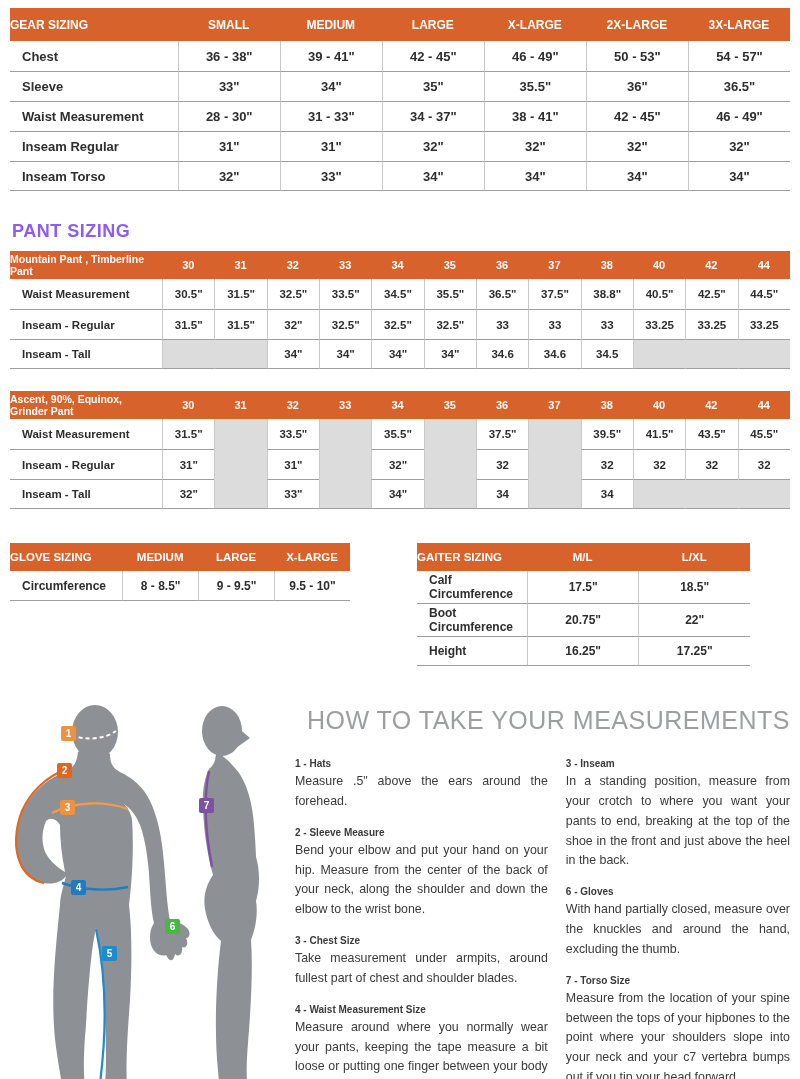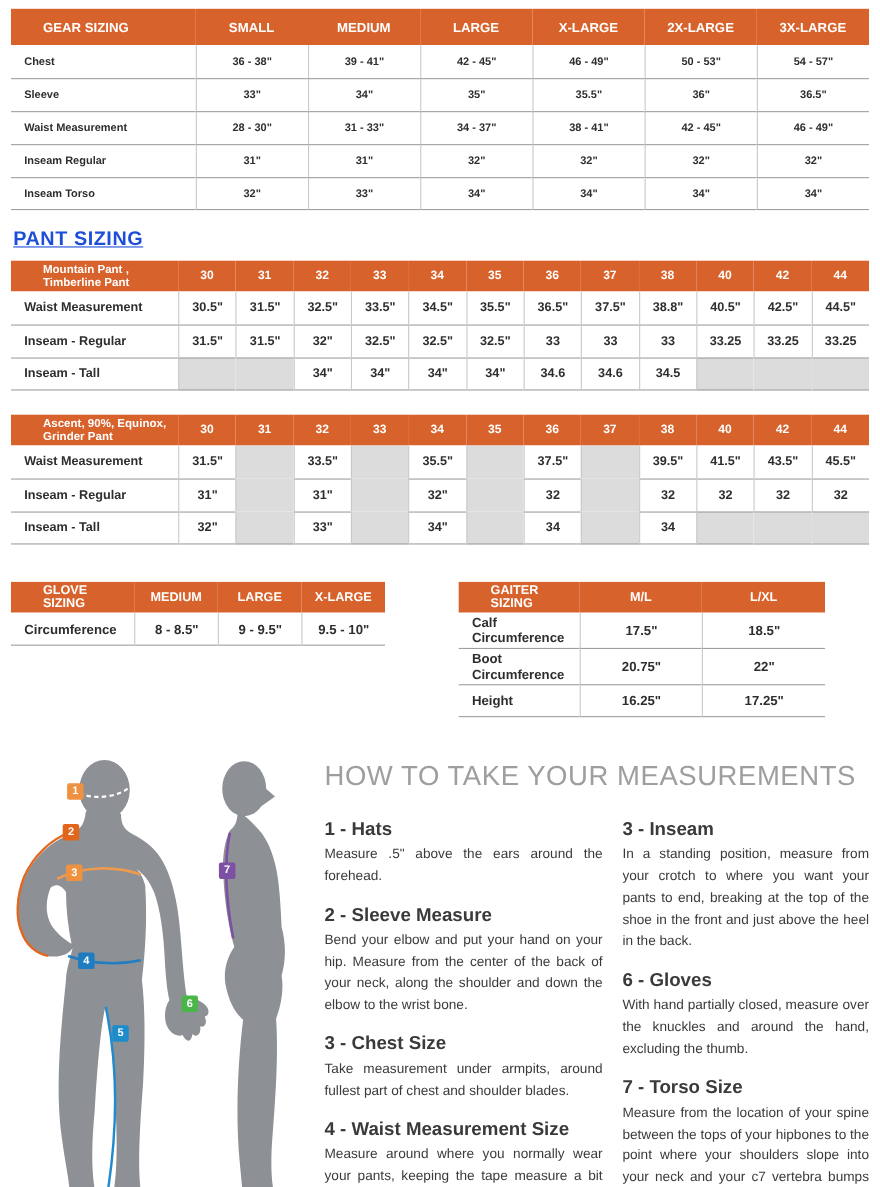--- a/index.html
+++ b/index.html
@@ -6,58 +6,58 @@
     --orange:#D8622B; --graycell:#DCDCDC; --hline:#9f9f9f; --vline:#c9c9c9;
     --ink:#2e2e2e; --bodygray:#8D9094;
   }
   *{box-sizing:border-box;}
   html,body{margin:0;padding:0;width:800px;height:1079px;overflow:hidden;background:#fff;
     font-family:"Liberation Sans",sans-serif;}
   .page{padding:8px 10px 0 10px;}
 
   table.sz{width:100%;border-collapse:separate;border-spacing:0;table-layout:fixed;}
   table.sz th{background:var(--orange);color:#fff;font-weight:bold;text-align:center;padding:2px 4px;}
-  table.sz th.lbl{text-align:left;padding-left:29px;}
+  table.sz th.lbl{text-align:left;padding-left:0;}
   table.sz td{color:var(--ink);font-weight:bold;text-align:center;padding:2px 3px;background:#fff;}
   table.sz td.lbl{text-align:left;padding-left:12px;}
   table.sz td:not(.lbl){border-left:1px solid var(--vline);}
   table.sz tbody tr:not(:first-child) td{border-top:1px solid var(--hline);}
   table.sz tbody tr:last-child td{border-bottom:1px solid var(--hline);}
   table.sz td.empty{background:var(--graycell);}
   table.sz td.empty.cont{border-top-color:transparent;}
   table.sz td.empty.contL{border-left-color:transparent;}
 
   table.gear th{height:33px;font-size:12px;}
-  table.gear td{height:30px;font-size:10px;}
+  table.gear td{height:30px;font-size:13px;}
   table.gear .lbl{width:21.5%;}
 
-  .pant-heading{color:#1d4ed8;font-size:18px;font-weight:bold;letter-spacing:.5px;margin:16px 0 9px 2px;text-decoration:underline;}
+  .pant-heading{color:#8b5cf6;font-size:18px;font-weight:bold;letter-spacing:.5px;margin:30px 0 9px 2px;}
   table.pant th{height:24px;font-size:11px;}
   table.pant td{height:30px;font-size:11.5px;}
   table.pant .lbl{width:19.5%;}
   table.pant th.lbl{font-size:10.5px;}
   .pant-gap{height:22px;}
 
   .small-tables{display:flex;justify-content:space-between;margin-top:34px;}
   .glove-wrap{width:340px;}
   .gaiter-wrap{width:333px;margin-right:40px;}
   table.small th{height:28px;font-size:11.5px;}
   table.small td{height:30px;font-size:12px;}
   table.small .lbl{width:33%;}
 
   .howto{position:relative;margin-top:24px;height:433px;}
   .figures{position:absolute;left:0;top:6px;width:280px;height:424px;}
   .marker{position:absolute;width:15px;height:15px;border-radius:2px;color:#fff;
     font-size:10px;font-weight:bold;display:flex;align-items:center;justify-content:center;}
   .howto-text{margin-left:285px;padding-top:16px;}
-  .howto-title{color:#9C9EA0;font-size:25px;font-weight:400;letter-spacing:.5px;margin:0 0 8px 0;white-space:nowrap;}
+  .howto-title{color:#9C9EA0;font-size:25px;font-weight:400;letter-spacing:.5px;margin:0 0 8px 0;white-space:nowrap;text-align:right;}
   .howto-cols{display:flex;gap:18px;}
   .howto-col-left{flex:53 0 0;}
   .howto-col-right{flex:47 0 0;}
-  .howto-item h4{font-size:17px;color:#3a3a3a;margin:15px 0 3px 0;}
+  .howto-item h4{font-size:10px;color:#3a3a3a;margin:15px 0 3px 0;}
   .howto-item p{font-size:12.4px;line-height:1.6;color:#3a3a3a;margin:0;text-align:justify;}
 </style>
 </head>
 <body>
 
 <div class="page">
 
   <table class="sz gear">
       <thead>
         <tr>

